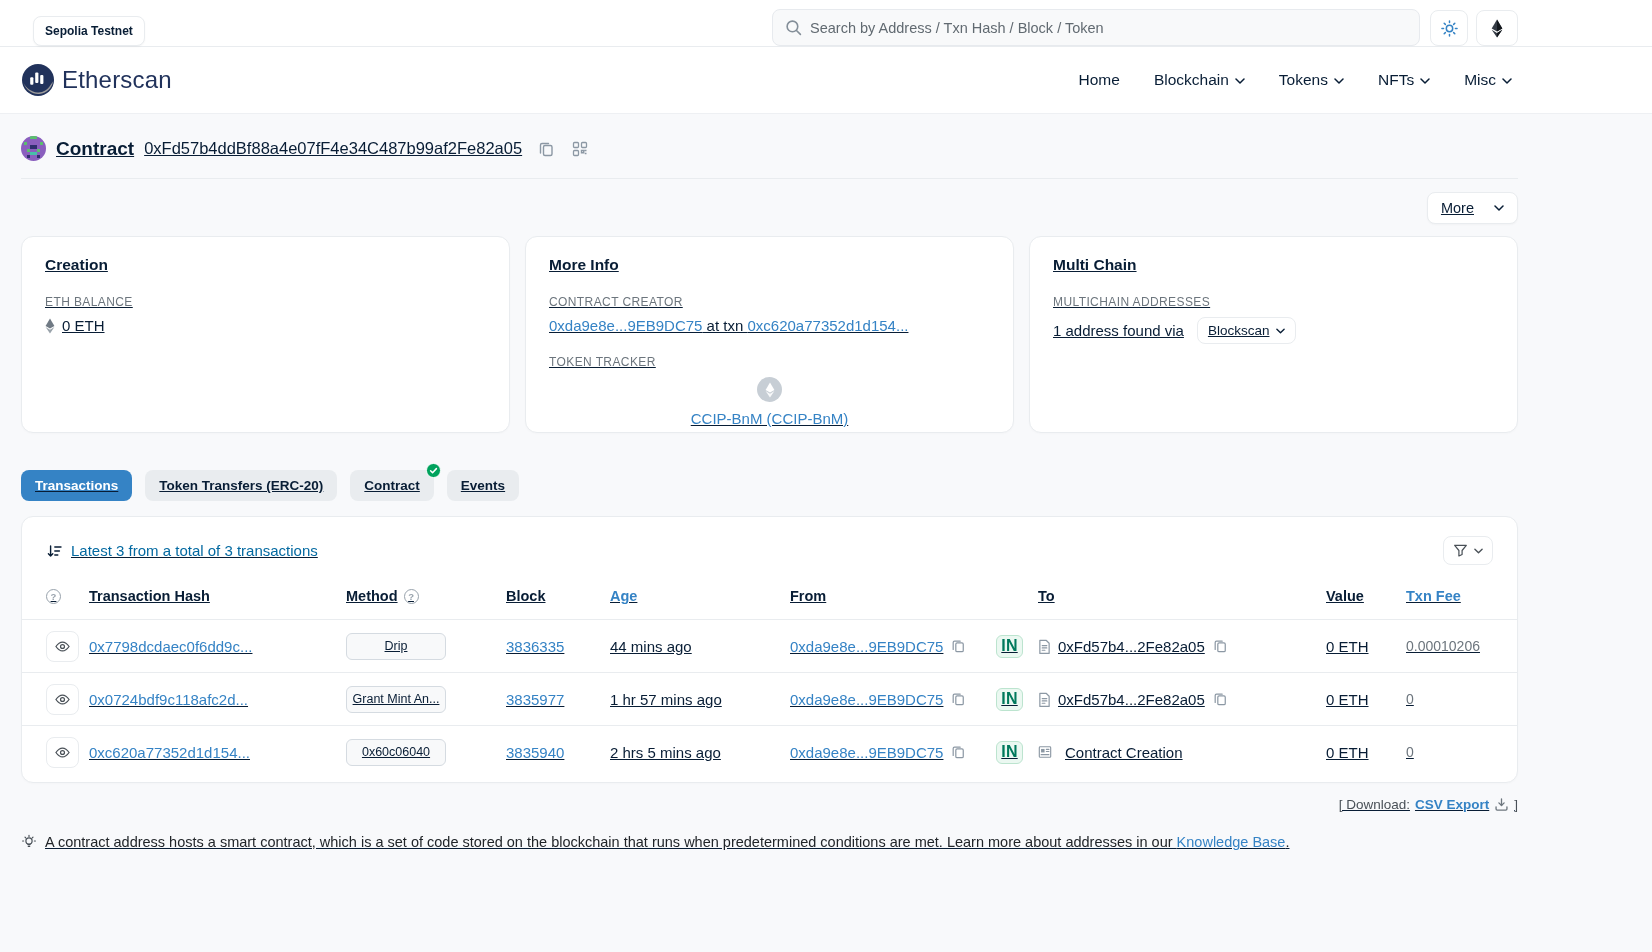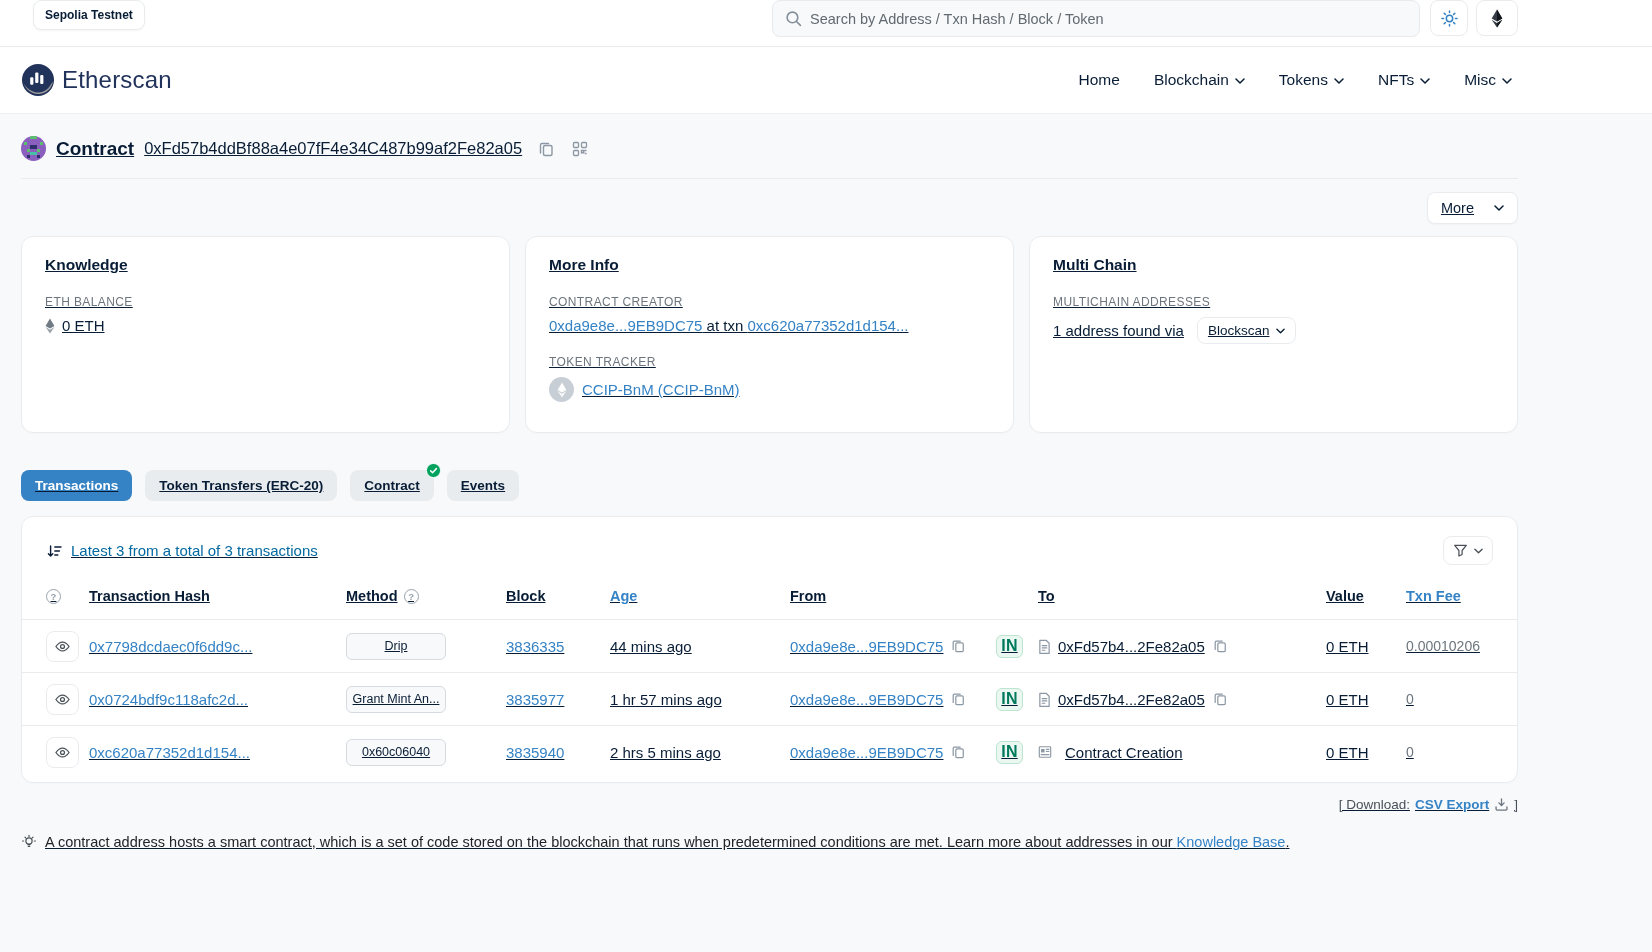--- a/index.html
+++ b/index.html
@@ -4,21 +4,21 @@
 <style>
   * { box-sizing: border-box; margin: 0; padding: 0; }
   html,body { width:1652px; height:952px; overflow:hidden; }
   body {
     font-family:"Liberation Sans", sans-serif;
     background:#f8f9fb;
     color:#081d35;
     font-size:15px;
   }
   .topbar{
-    background:#fff; height:47px; display:flex; align-items:flex-start;
+    background:#fff; height:47px; display:flex; align-items:flex-end;
     padding:0 134px 0 33px; border-bottom:1px solid #e9ecef;
   }
   .net-badge{
     font-size:12px; font-weight:600; color:#081d35; background:#fff;
     border:1px solid #e9ecef; border-radius:8px; padding:7px 11px;
     box-shadow:0 1px 2px rgba(0,0,0,.04); cursor:pointer;
   }
   .topbar .grow{flex:1;}
   .searchbox{
     width:648px; height:37px; background:#f8f9fa; border:1px solid #e7eaee;
@@ -64,21 +64,21 @@
   .cards{display:flex; gap:15px; margin-top:12px;}
   .card{
     flex:1; background:#fff; border:1px solid #e9ecef; border-radius:12px;
     padding:19px 23px; height:197px; box-shadow:0 1px 2px rgba(0,0,0,.02);
   }
   .card h2{font-size:15.5px; font-weight:700; color:#081d35; margin-bottom:21px;}
   .caps-label{font-size:12px; color:#6c757d; letter-spacing:.4px; margin-bottom:8px; font-weight:400;}
   .val-row{display:flex; align-items:center; gap:7px; font-size:15px; color:#081d35;}
   .link{color:#3583c5; text-decoration:none; cursor:pointer;}
   .creator-line{font-size:15px; margin-bottom:21px;}
-  .tracker-row{display:flex; align-items:center; gap:8px;}
+  .tracker-row{display:flex; align-items:center; gap:8px;flex-direction:column;}
   .token-circ{
     width:25px; height:25px; border-radius:50%; background:#c7ced5;
     display:flex; align-items:center; justify-content:center;
   }
   .provider-btn{
     display:inline-flex; align-items:center; gap:7px; border:1px solid #e9ecef;
     background:#fff; border-radius:8px; padding:5px 10px; font-size:13.5px;
     color:#081d35; cursor:pointer; margin-left:6px;
   }
   .tabs{display:flex; gap:13px; margin-top:37px;}
@@ -283,21 +283,21 @@
       <span>
           <svg width="10" height="6" viewBox="0 0 10 6">
             <path d="M1 1l4 4 4-4" stroke="#081d35" stroke-width="1.5" fill="none" stroke-linecap="round" stroke-linejoin="round"></path>
           </svg>
         </span>
     </button>
   </div>
 
   <div class="cards">
     <div class="card">
-      <h2>Knowledge</h2>
+      <h2>Creation</h2>
       <div class="caps-label">ETH BALANCE</div>
       <div class="val-row">
         <span>
           <svg width="10" height="16" viewBox="0 0 12 19">
               <path d="M6 .5 11.3 9.4 6 12.6.7 9.4Z" fill="#707a84"></path>
               <path d="M6 13.9l5.3-3.2L6 18.5.7 10.7Z" fill="#9aa3ab"></path>
             </svg>
         </span>
         <span>0 ETH</span>
       </div>

